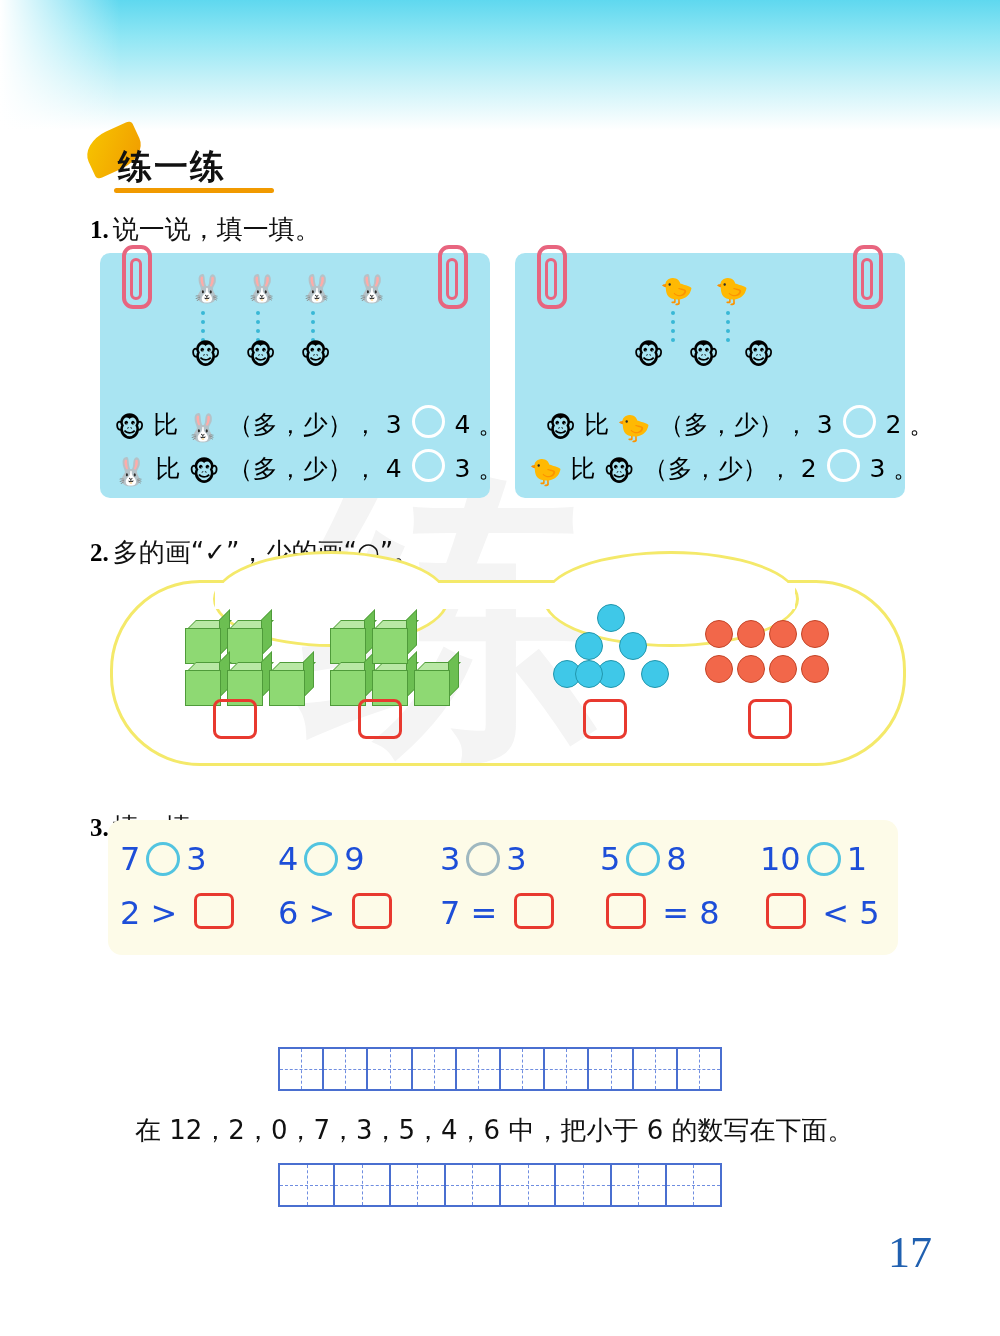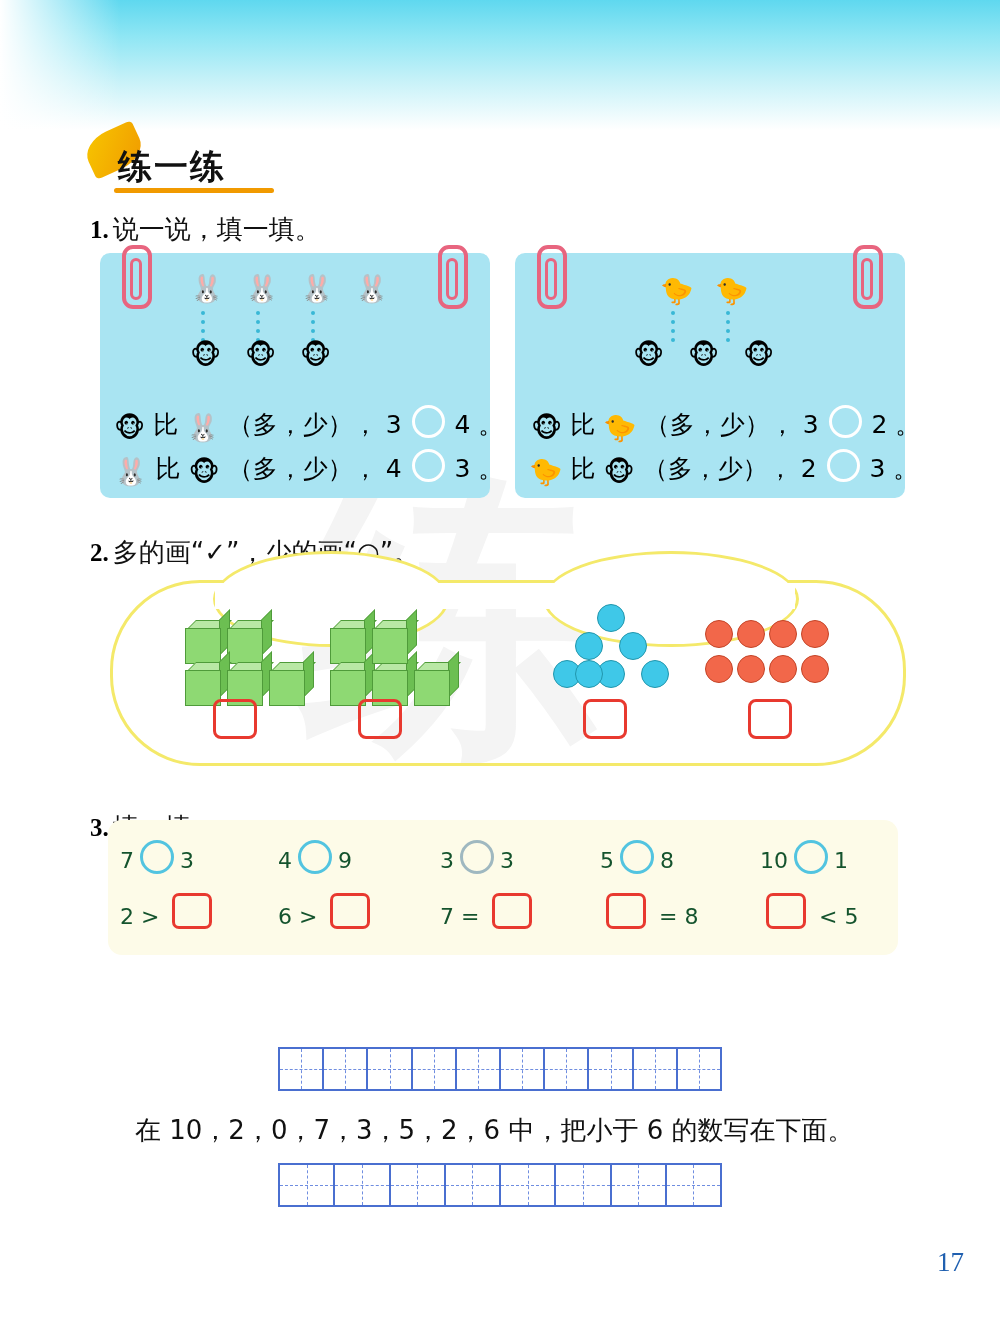--- a/index.html
+++ b/index.html
@@ -111,21 +111,21 @@
   
   .dotc{position:absolute;width:26px;height:26px;border-radius:50%;}
   .blue{background:#3fc8e8;border:1.5px solid #2196ad;}
   .red{background:#f2674a;border:1.5px solid #c44427;}
 
   
   .q3box{
     position:absolute;left:108px;top:820px;width:790px;height:135px;
     background:#fdfbe8;border-radius:14px;
   }
-  .q3item{position:absolute;font-size:22px;font-family:"DejaVu Sans",sans-serif;color:#14532d;white-space:nowrap;}
+  .q3item{position:absolute;font-size:32px;font-family:"DejaVu Sans",sans-serif;color:#1d4ed8;white-space:nowrap;}
   .bcircle{
     display:inline-block;width:28px;height:28px;border:3px solid #52c4e0;border-radius:50%;
     vertical-align:-6px;margin:0 6px;
   }
   .bgray{border-color:#9fb8c0;}
   .rbox{
     display:inline-block;width:34px;height:30px;border:3px solid #e8392f;border-radius:7px;
     vertical-align:-5px;margin:0 6px;
   }
 
@@ -139,21 +139,21 @@
   }
   .grid .cell:last-child{border-right:none;}
   .grid .cell:before{
     content:"";position:absolute;left:0;top:50%;width:100%;border-top:1px dashed #6f8de0;
   }
   .grid .cell:after{
     content:"";position:absolute;top:0;left:50%;height:100%;border-left:1px dashed #6f8de0;
   }
 
   .pagenum{
-    position:absolute;right:36px;bottom:58px;font-size:27px;color:#2060b0;
+    position:absolute;right:68px;bottom:58px;font-size:44px;color:#2060b0;
     font-family:"Liberation Serif",serif;
   }
 </style>
 </head>
 <body>
 
 <div class="top-band">
   <div class="fade-left"></div>
 </div>
 
@@ -244,21 +244,21 @@
         <span></span>
         <span></span>
         <span></span>
         <span></span>
       </div>
 
     <span class="emoji" style="left:118px;top:88px;">🐵</span>
     <span class="emoji" style="left:173px;top:88px;">🐵</span>
     <span class="emoji" style="left:228px;top:88px;">🐵</span>
 
-    <div class="cmp-line" style="left:16px;top:152px;">
+    <div class="cmp-line" style="left:30px;top:152px;">
       <span class="emoji" style="position:relative;left:0;top:4px;">🐵</span>
       <span>比</span>
       <span class="emoji" style="position:relative;left:0;top:4px;">🐤</span>
       <span>（多，少），</span>
       <span>3</span>
       <span class="ocircle"></span>
       <span>2</span>
       <span>。</span>
     </div>
 
@@ -414,21 +414,21 @@
       <div class="cell"></div>
       <div class="cell"></div>
       <div class="cell"></div>
       <div class="cell"></div>
       <div class="cell"></div>
       <div class="cell"></div>
       <div class="cell"></div>
     </div>
 
   <div class="qline" style="left:135px;top:1113px;">
-    <span class="qtext">在 10，2，0，7，3，5，2，6 中，把小于 6 的数写在下面。</span>
+    <span class="qtext">在 12，2，0，7，3，5，4，6 中，把小于 6 的数写在下面。</span>
   </div>
 
   <div class="grid" id="grid2" style="left:278px;top:1163px;width:440px;">
       <div class="cell"></div>
       <div class="cell"></div>
       <div class="cell"></div>
       <div class="cell"></div>
       <div class="cell"></div>
       <div class="cell"></div>
       <div class="cell"></div>

